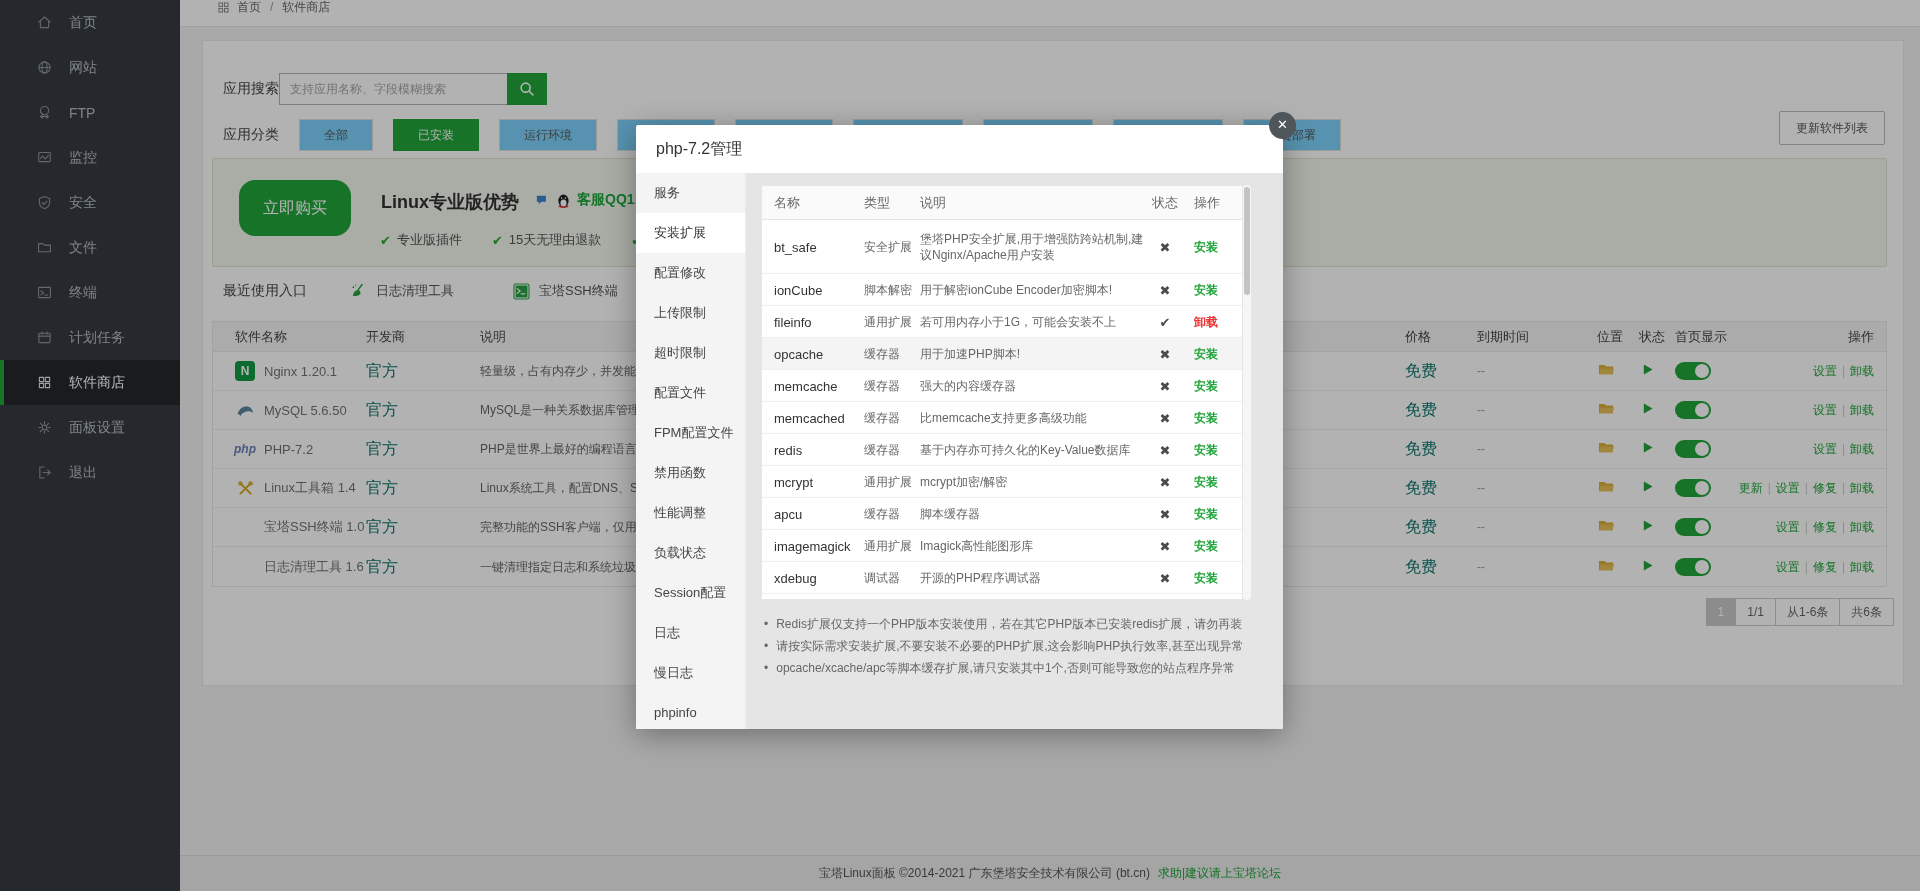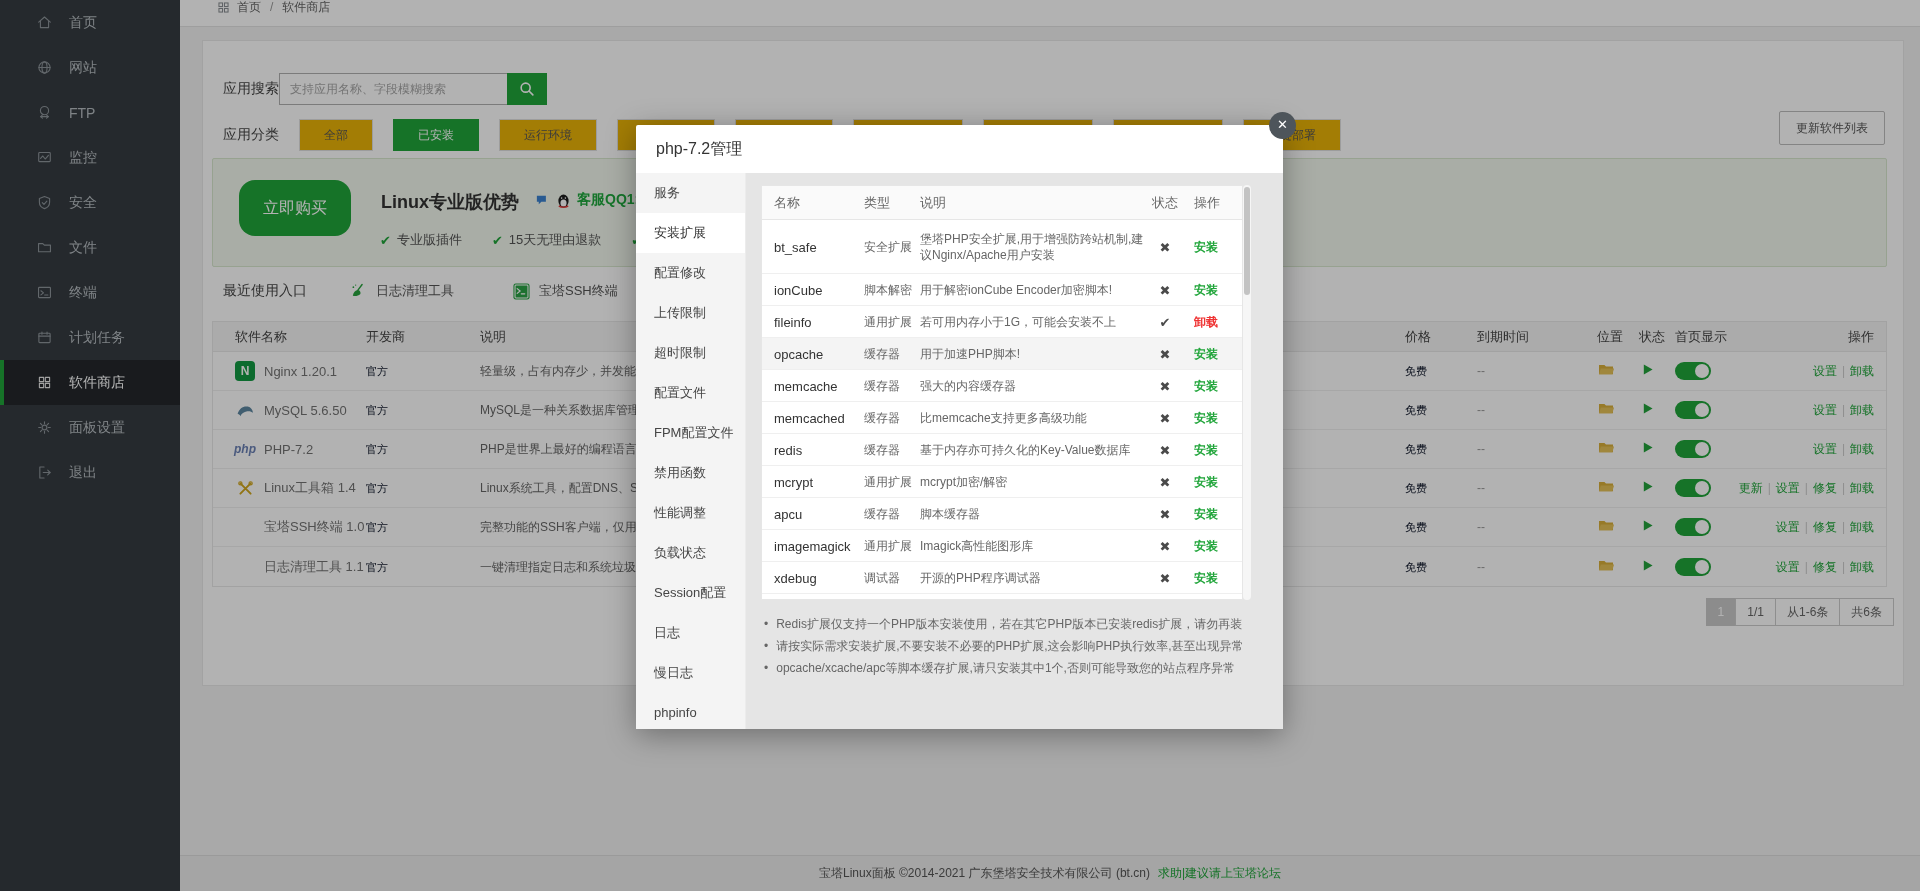--- a/index.html
+++ b/index.html
@@ -20,21 +20,21 @@
   
   .panel{position:absolute;left:202px;top:40px;width:1702px;height:646px;background:#fff;border:1px solid #e9e9e9;z-index:1}
   .row-label{font-size:14px;color:#444}
   .search-row{position:absolute;left:20px;top:32px;display:flex;align-items:center;height:32px}
   .search-row .row-label{}
   .search-input{width:228px;height:32px;border:1px solid #b0b0b0;border-right:none;padding:0 10px;font-size:12px;color:#333;outline:none;background:#fff}
   .search-input::placeholder{color:#a6a6a6}
   .search-btn{width:40px;height:32px;background:#20a53a;border:none;display:flex;align-items:center;justify-content:center;cursor:pointer}
   .cat-row{position:absolute;left:20px;top:78px;display:flex;align-items:center;gap:20px}
   .cat-row .row-label{margin-right:0}
-  .cat-btn{height:32px;line-height:30px;padding:0 24px;background:#eab308;border:1px solid #e0e0e0;font-size:12px;color:#555;cursor:pointer;white-space:nowrap}
+  .cat-btn{height:32px;line-height:30px;padding:0 24px;background:#7dd3fc;border:1px solid #e0e0e0;font-size:12px;color:#555;cursor:pointer;white-space:nowrap}
   .cat-btn.active{background:#20a53a;border-color:#20a53a;color:#fff}
   .update-btn{position:absolute;right:18px;top:70px;height:34px;line-height:32px;padding:0 16px;background:#fff;border:1px solid #bdbdbd;border-radius:2px;color:#555;font-size:12px;cursor:pointer}
   
   .banner{position:absolute;left:9px;top:117px;width:1675px;height:109px;background:#f2f8ee;border:1px solid #d8e8cf;border-radius:2px}
   .buy-btn{position:absolute;left:26px;top:21px;width:112px;height:56px;background:#20a53a;color:#fff;font-size:16px;border:none;border-radius:16px;cursor:pointer}
   .b-title{position:absolute;left:168px;top:31px;font-size:18px;font-weight:bold;color:#333}
   .qq-line{position:absolute;left:322px;top:32px;display:flex;align-items:center;gap:5px;font-size:14px;font-weight:bold;color:#1fa73d;white-space:nowrap}
   .features{position:absolute;left:167px;top:72px;display:flex;gap:30px}
   .feature{display:flex;align-items:center;gap:6px;font-size:13px;color:#555;white-space:nowrap}
   .feature .chk{color:#20a53a;font-weight:bold;font-size:13px}
@@ -45,21 +45,21 @@
   .sw-table{position:absolute;left:9px;top:280px;width:1675px;background:#fff;border:1px solid #e8e8e8}
   .sw-head{position:relative;height:30px;background:#f5f5f5;border-bottom:1px solid #e8e8e8;font-size:13px;color:#454545}
   .sw-head span{position:absolute;top:50%;transform:translateY(-50%);white-space:nowrap}
   .sw-row{position:relative;height:39px;border-bottom:1px solid #f0f0f0;background:#fff}
   .sw-row:last-child{border-bottom:none}
   .sw-row>*{position:absolute;top:50%;transform:translateY(-50%);white-space:nowrap}
   .c-pos-icon{left:22px}.c-pos-name{left:51px}.c-pos-dev{left:153px}.c-pos-desc{left:267px}
   .c-pos-price{left:1192px}.c-pos-expire{left:1264px}.c-pos-loc{left:1384px}.c-pos-status{left:1428px}.c-pos-home{left:1462px}
   .c-pos-ops{right:12px;left:auto;text-align:right}
   .c-name{font-size:13px;color:#737373}
-  .c-dev,.c-price{font-size:11px;color:#0f172a}
+  .c-dev,.c-price{font-size:16px;color:#0f766e}
   .c-desc{font-size:12px;color:#666}
   .c-expire{font-size:12px;color:#999}
   .sw-ic{width:20px;height:20px;display:flex;align-items:center;justify-content:center}
   .sw-ic.nginx{background:#129a42;color:#fff;font-weight:bold;font-size:12px;border-radius:4px}
   .sw-ic.php{color:#6b81b5;font-weight:bold;font-style:italic;font-size:12px}
   .op-link{color:#20a53a;font-size:12px;text-decoration:none;cursor:pointer}
   .op-sep{color:#ccc;margin:0 5px;font-size:12px}
   .toggle{width:36px;height:18px;border-radius:9px;background:#20a53a;position:relative;display:inline-block;cursor:pointer}
   .toggle .knob{position:absolute;right:2px;top:2px;width:14px;height:14px;border-radius:50%;background:#fff}
   
@@ -398,21 +398,21 @@
               <path d="M4.2 9 H19 L17 15.2 H2.2 Z" fill="#e5c258"></path>
             </svg></span><span class="c-pos-status"><svg viewBox="0 0 20 20" width="14" height="14">
               <path d="M4 3 L16.5 10 L4 17 Z" fill="#23a33b"></path>
             </svg></span><span class="toggle c-pos-home"><span class="knob"></span></span><span class="c-pos-ops"><a class="op-link">更新</a><span class="op-sep">|</span><a class="op-link">设置</a><span class="op-sep">|</span><a class="op-link">修复</a><span class="op-sep">|</span><a class="op-link">卸载</a></span></div>
         <div class="sw-row"><span class="sw-ic terminal-app c-pos-icon"></span><span class="c-name c-pos-name">宝塔SSH终端 1.0</span><span class="c-dev c-pos-dev">官方</span><span class="c-desc c-pos-desc">完整功能的SSH客户端，仅用于</span><span class="c-price c-pos-price">免费</span><span class="c-expire c-pos-expire">--</span><span class="c-pos-loc"><svg viewBox="0 0 20 20" width="18" height="18">
               <path d="M2.2 5 H8.2 L10 6.8 H17.8 V15.2 H2.2 Z" fill="#d9af3a"></path>
               <path d="M4.2 9 H19 L17 15.2 H2.2 Z" fill="#e5c258"></path>
             </svg></span><span class="c-pos-status"><svg viewBox="0 0 20 20" width="14" height="14">
               <path d="M4 3 L16.5 10 L4 17 Z" fill="#23a33b"></path>
             </svg></span><span class="toggle c-pos-home"><span class="knob"></span></span><span class="c-pos-ops"><a class="op-link">设置</a><span class="op-sep">|</span><a class="op-link">修复</a><span class="op-sep">|</span><a class="op-link">卸载</a></span></div>
-        <div class="sw-row"><span class="sw-ic broom c-pos-icon"></span><span class="c-name c-pos-name">日志清理工具 1.1</span><span class="c-dev c-pos-dev">官方</span><span class="c-desc c-pos-desc">一键清理指定日志和系统垃圾</span><span class="c-price c-pos-price">免费</span><span class="c-expire c-pos-expire">--</span><span class="c-pos-loc"><svg viewBox="0 0 20 20" width="18" height="18">
+        <div class="sw-row"><span class="sw-ic broom c-pos-icon"></span><span class="c-name c-pos-name">日志清理工具 1.6</span><span class="c-dev c-pos-dev">官方</span><span class="c-desc c-pos-desc">一键清理指定日志和系统垃圾</span><span class="c-price c-pos-price">免费</span><span class="c-expire c-pos-expire">--</span><span class="c-pos-loc"><svg viewBox="0 0 20 20" width="18" height="18">
               <path d="M2.2 5 H8.2 L10 6.8 H17.8 V15.2 H2.2 Z" fill="#d9af3a"></path>
               <path d="M4.2 9 H19 L17 15.2 H2.2 Z" fill="#e5c258"></path>
             </svg></span><span class="c-pos-status"><svg viewBox="0 0 20 20" width="14" height="14">
               <path d="M4 3 L16.5 10 L4 17 Z" fill="#23a33b"></path>
             </svg></span><span class="toggle c-pos-home"><span class="knob"></span></span><span class="c-pos-ops"><a class="op-link">设置</a><span class="op-sep">|</span><a class="op-link">修复</a><span class="op-sep">|</span><a class="op-link">卸载</a></span></div>
       </div>
   </div>
 
   <div class="pagination">
     <span class="pg-box active">1</span>

